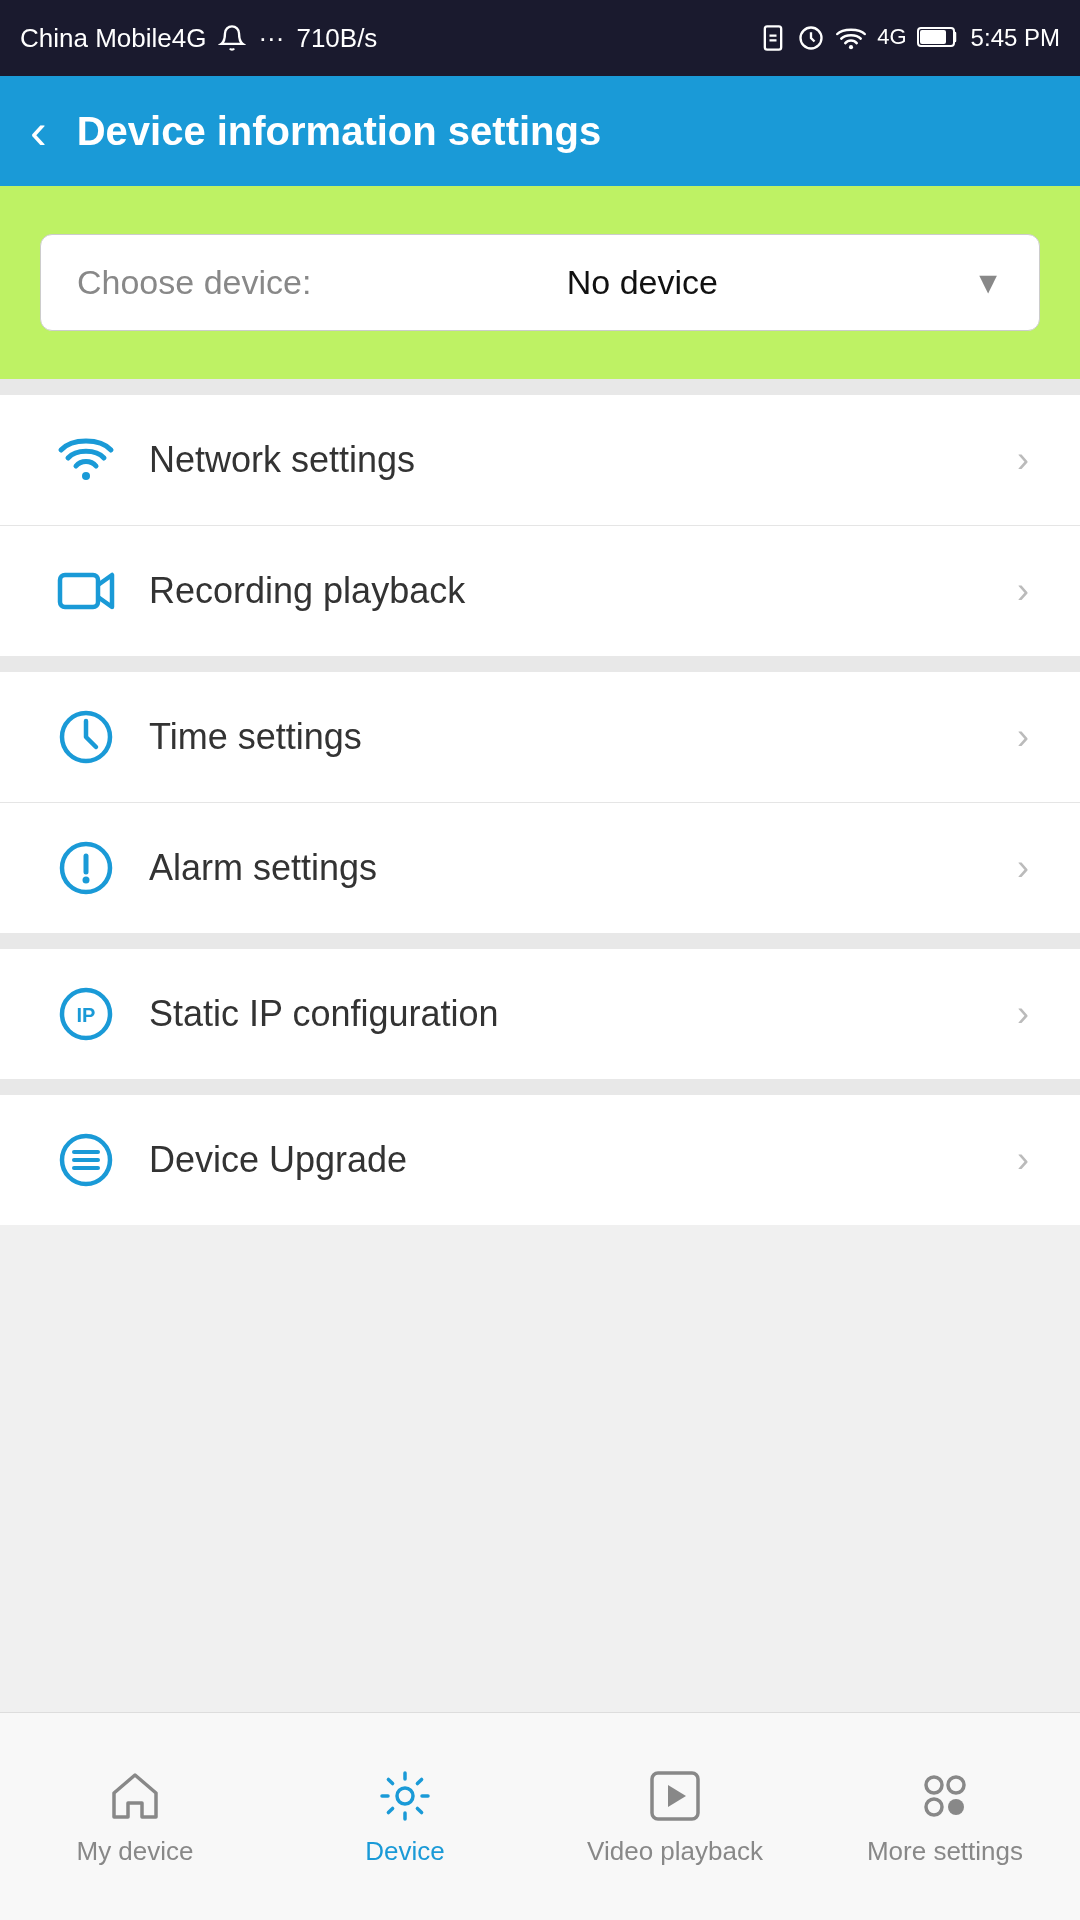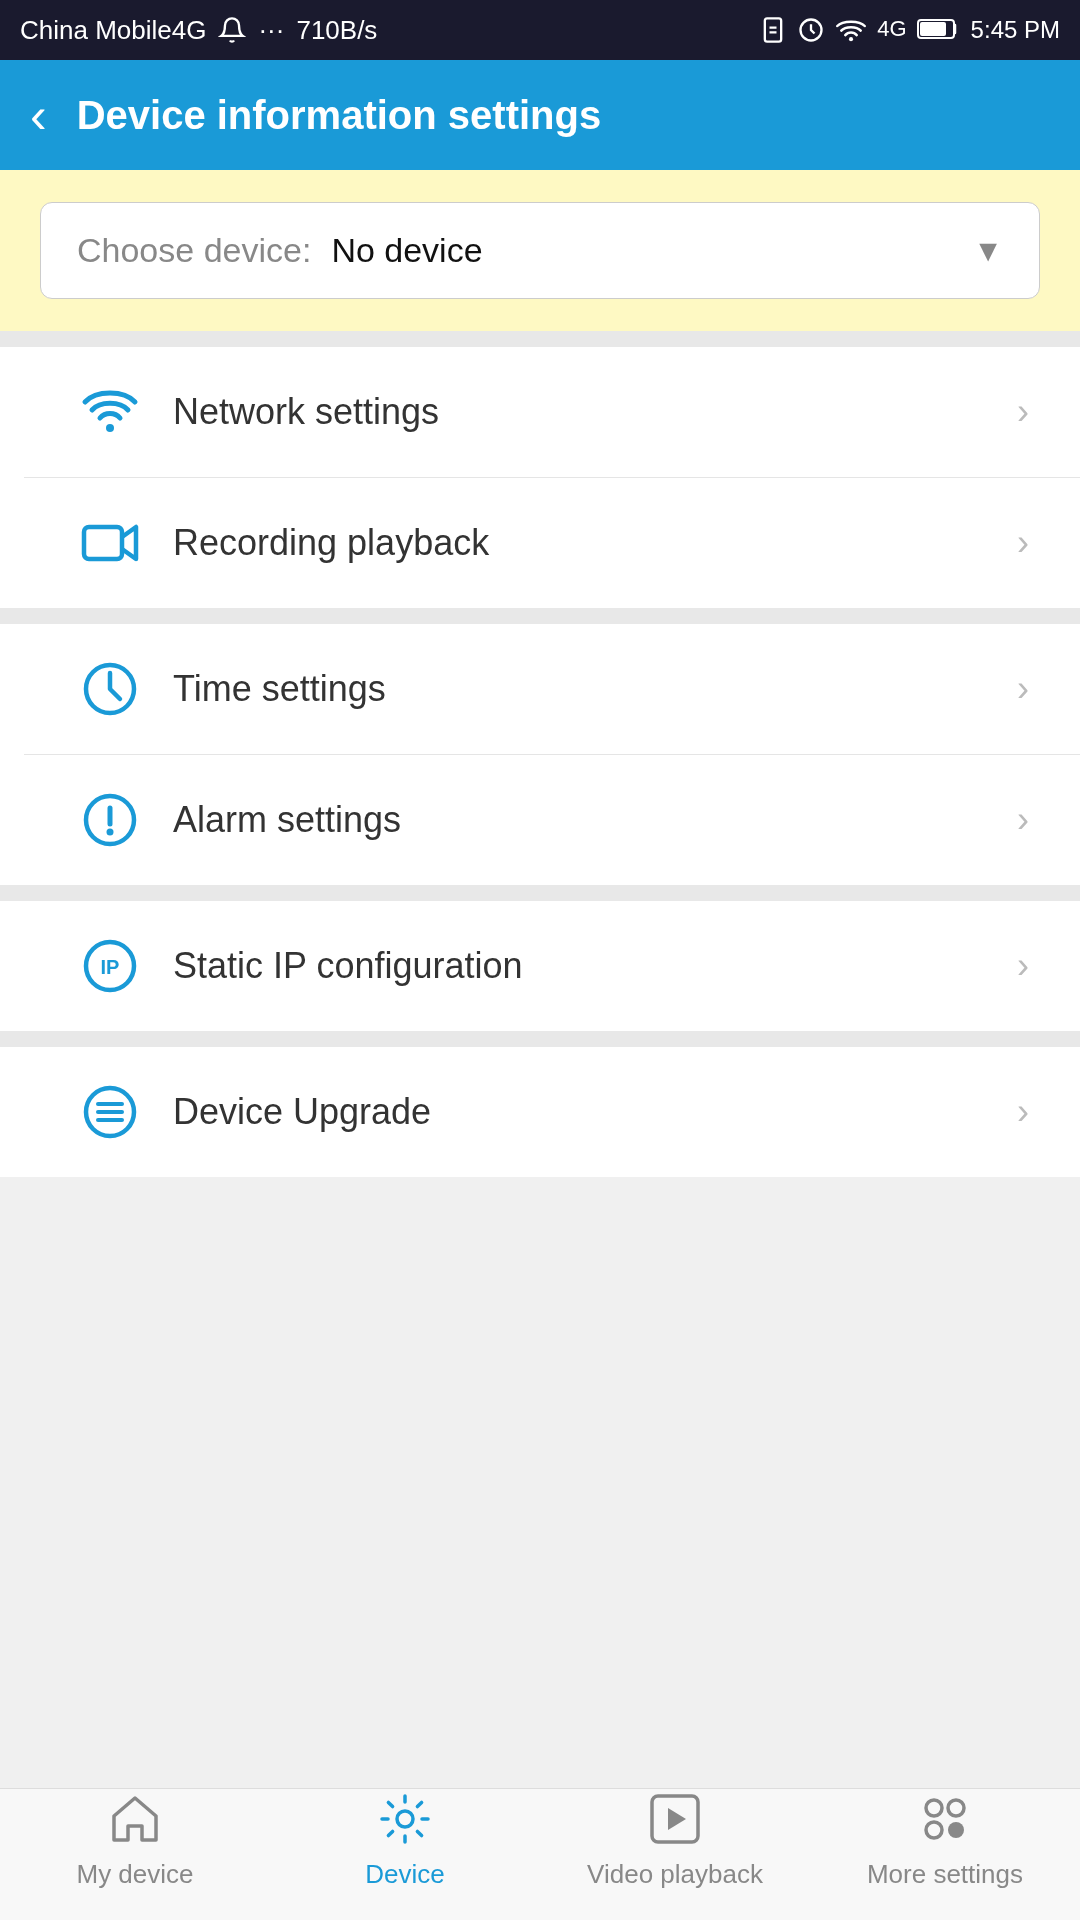--- a/index.html
+++ b/index.html
@@ -9,21 +9,21 @@
       width: 1080px;
       min-height: 1920px;
       font-family: 'Arial', sans-serif;
       background: #f0f0f0;
       overflow-x: hidden;
     }
 
     
     .status-bar {
       width: 100%;
-      height: 60px;
+      height: 76px;
       background: #1a1a2e;
       display: flex;
       align-items: center;
       justify-content: space-between;
       padding: 0 20px;
       color: white;
       font-size: 26px;
     }
     .status-left { display: flex; align-items: center; gap: 12px; }
     .status-right { display: flex; align-items: flex-start; gap: 10px; font-size: 24px; }
@@ -45,22 +45,23 @@
       line-height: 1;
     }
     .toolbar-title {
       color: white;
       font-size: 40px;
       font-weight: bold;
     }
 
     
     .device-chooser-wrap {
-      background: #fef9c3;
-      padding: 32px 40px;
+      background: #bef264;
+      padding: 48px 40px;
+      text-align: center;
     }
     .device-chooser {
       background: white;
       border: 1.5px solid #ccc;
       border-radius: 12px;
       padding: 28px 36px;
       display: flex;
       align-items: center;
       gap: 20px;
       cursor: pointer;
@@ -90,21 +91,20 @@
     .menu-section {
       background: white;
     }
     .menu-item {
       display: flex;
       align-items: center;
       padding: 30px 51px;
       border-bottom: 1.5px solid #e5e5e5;
       cursor: pointer;
       gap: 28px;
-      margin-left: 24px;
     }
     .menu-item:last-child {
       border-bottom: none;
     }
     .menu-icon {
       width: 70px;
       height: 70px;
       display: flex;
       align-items: center;
       justify-content: center;
@@ -123,25 +123,25 @@
       color: #bbb;
       font-size: 36px;
     }
 
     
     .bottom-nav {
       position: fixed;
       bottom: 0;
       left: 0;
       width: 1080px;
-      height: 132px;
+      height: 208px;
       background: #f8f8f8;
       border-top: 1.5px solid #ddd;
       display: flex;
-      align-items: flex-start;
+      align-items: center;
     }
     .nav-item {
       flex: 1;
       display: flex;
       flex-direction: column;
       align-items: center;
       justify-content: center;
       gap: 10px;
       cursor: pointer;
     }

